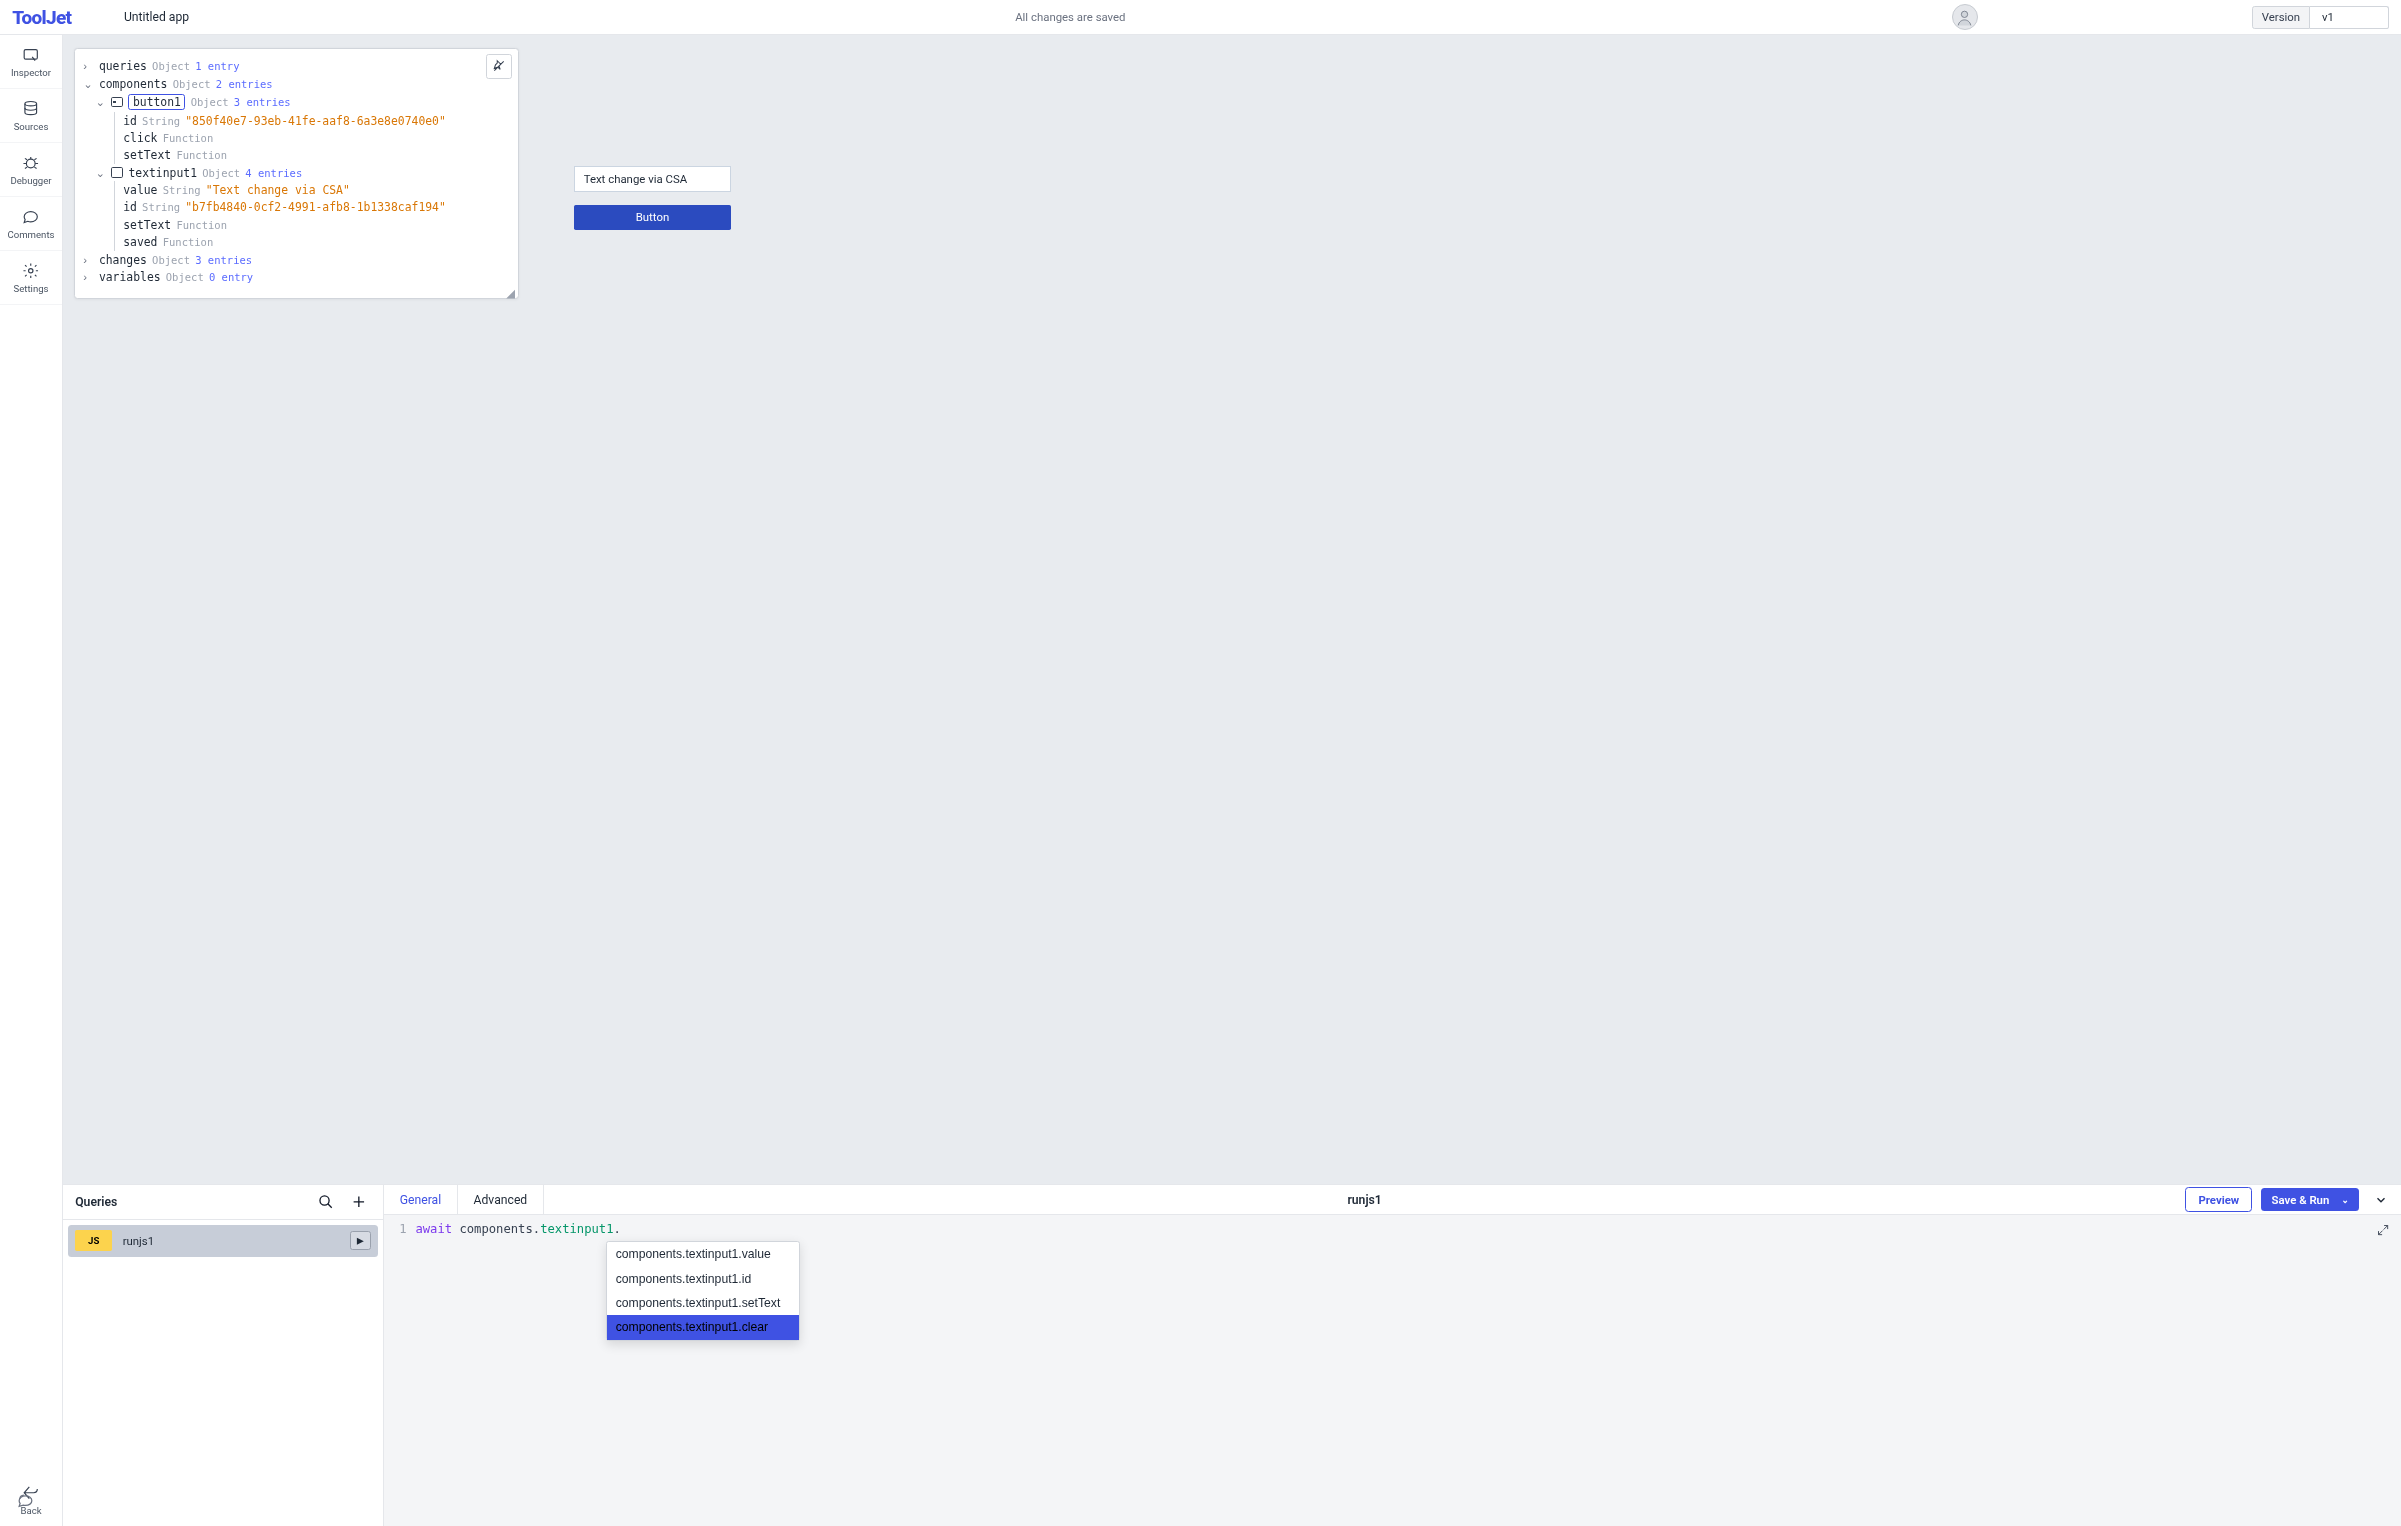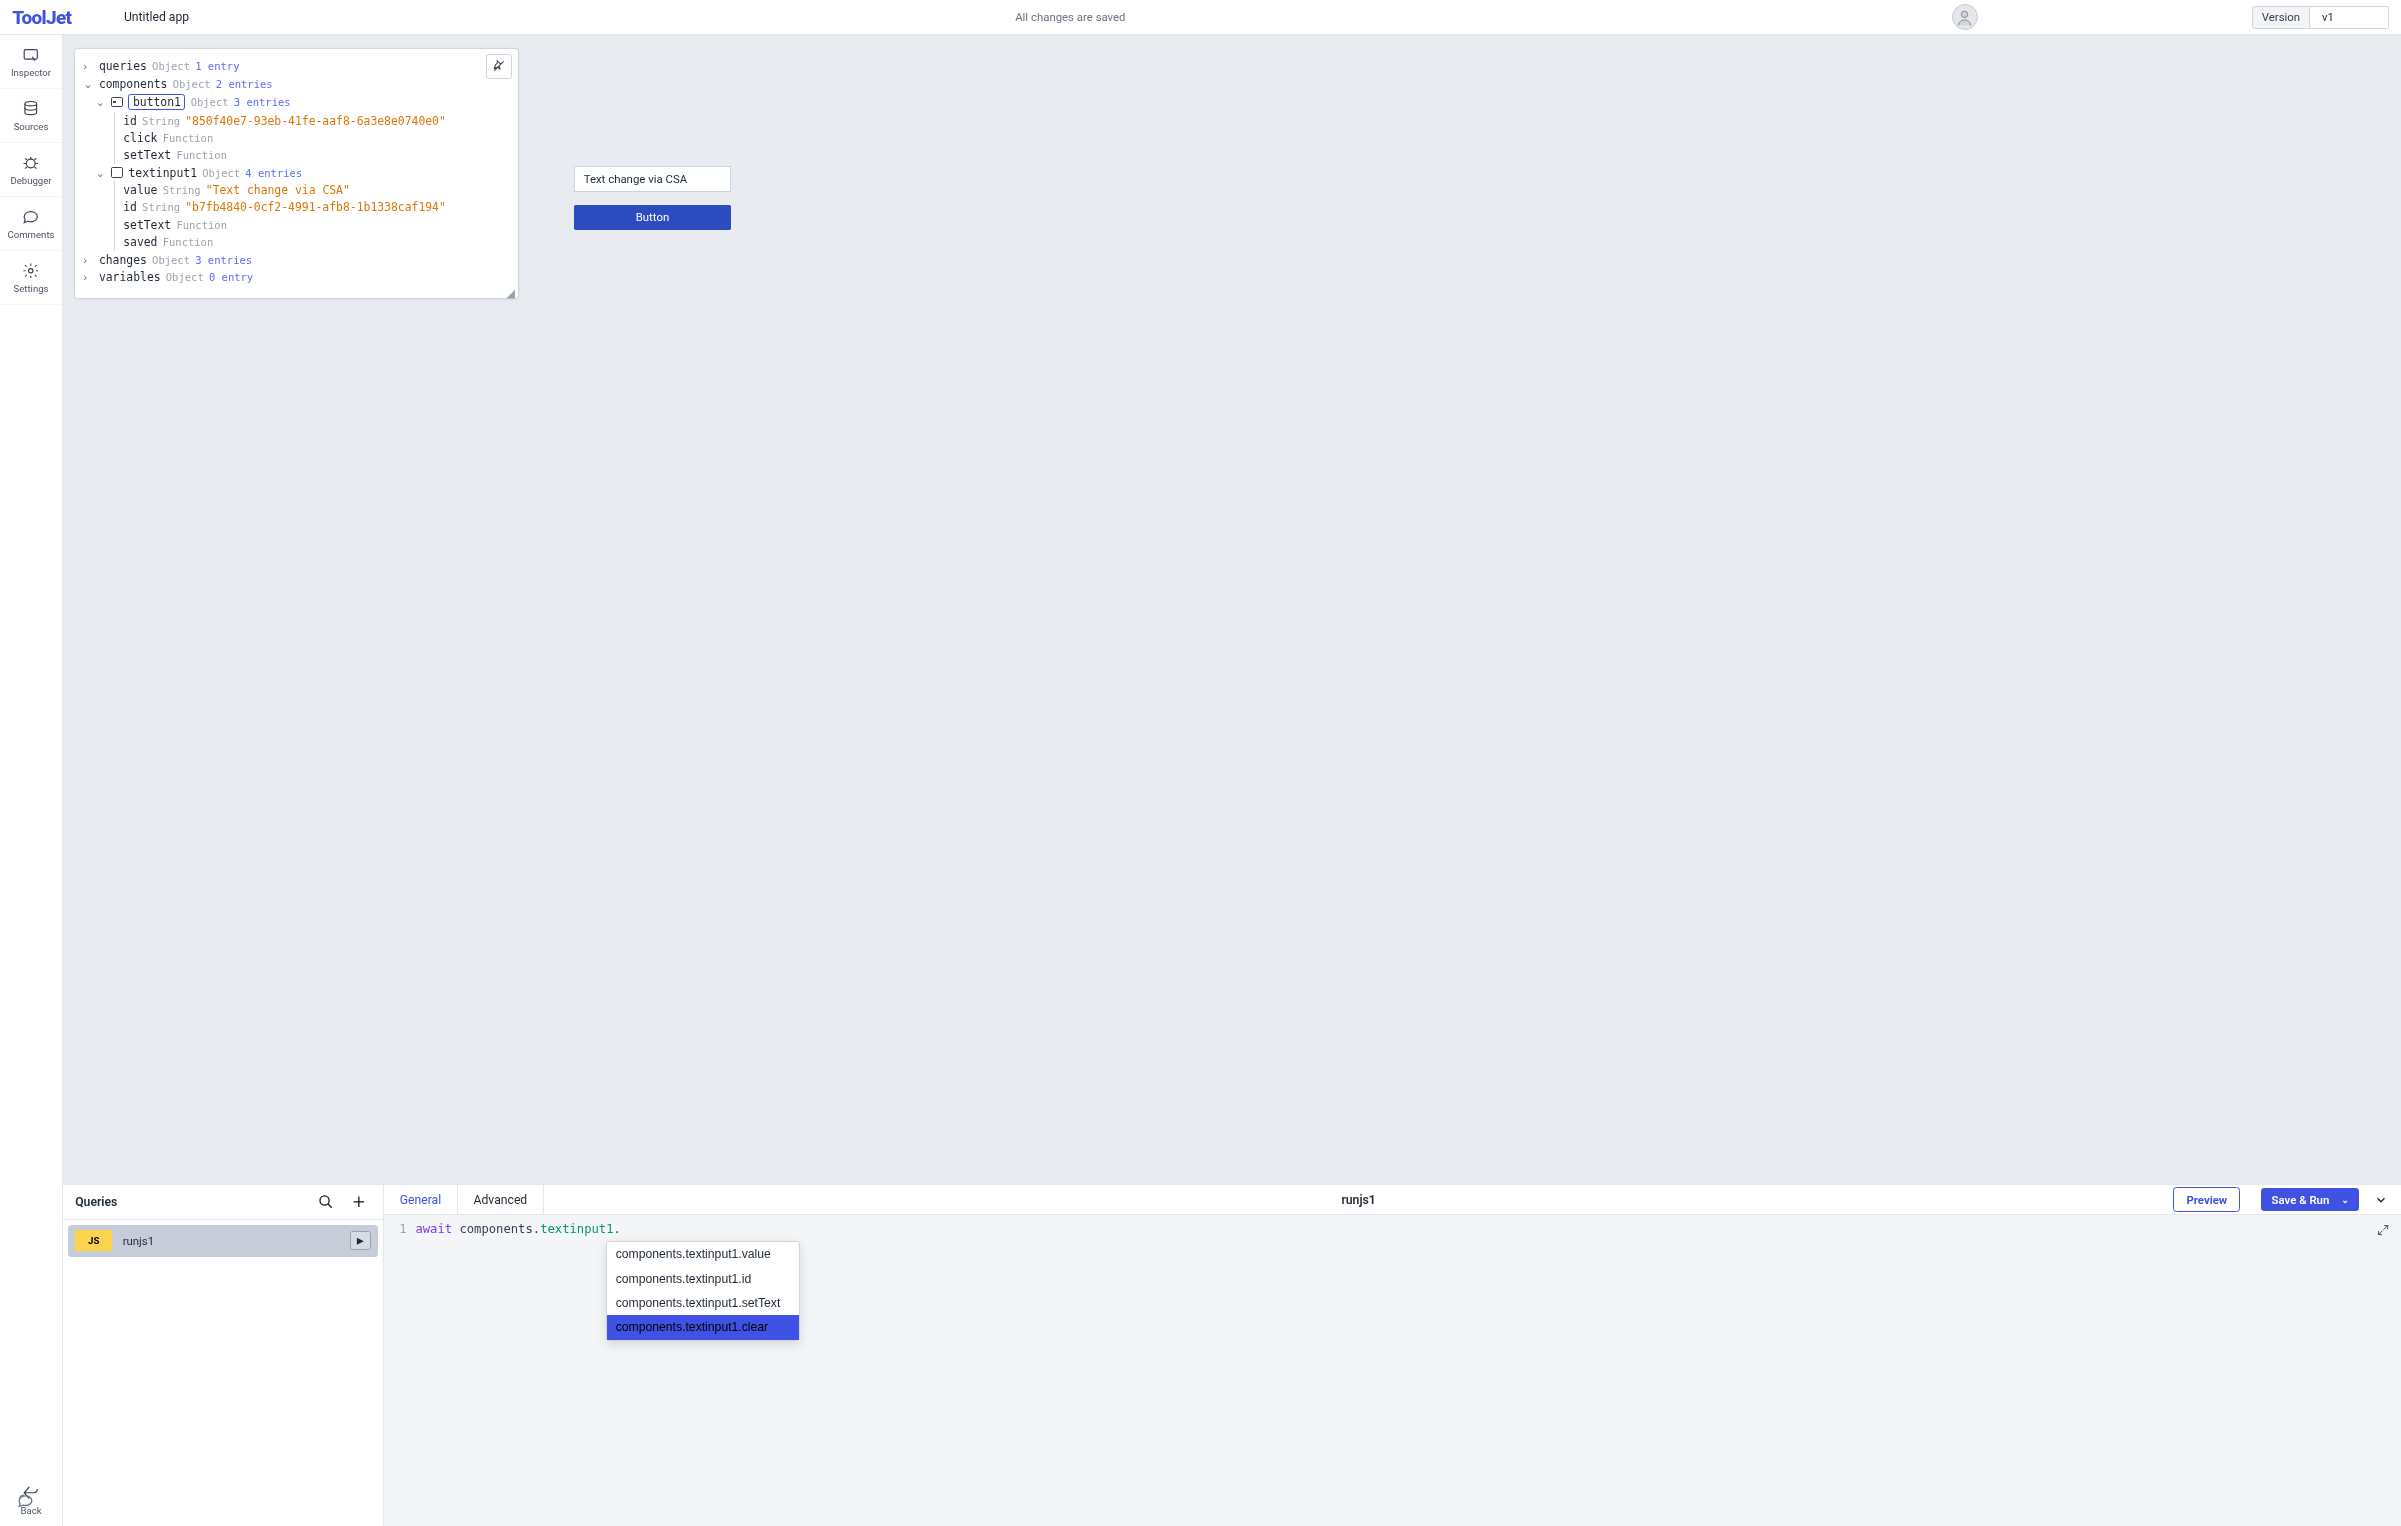--- a/index.html
+++ b/index.html
@@ -58,21 +58,21 @@
 .play-btn { width: 21px; height: 19px; background: #d7dbe3; border: 0.9px solid #9aa1ad; border-radius: 2.6px; display: flex; align-items: center; justify-content: center; }
 .play-btn svg { width: 8.7px; height: 8.7px; fill: #1f2936; }
 
 .editor-col { flex: 1; display: flex; flex-direction: column; min-width: 0; }
 .editor-header { height: 30px; display: flex; align-items: center; border-bottom: 0.9px solid #e5e7eb; }
 .tabs { display: flex; height: 100%; }
 .tab { padding: 0 15.7px; display: flex; align-items: center; font-size: 12.2px; border-right: 0.9px solid #e5e7eb; cursor: pointer; }
 .tab.active { color: #3f52e3; }
 .query-label { flex: 1; text-align: center; font-weight: 600; font-size: 12.2px; }
 .preview-btn { border: 0.9px solid #3f52e3; color: #3f52e3; padding: 4.4px 12.2px; border-radius: 3.5px; font-size: 11.4px; font-weight: 700; cursor: pointer; margin-right: 8.7px; }
-.run-btn { background: #3f52e3; color: #fff; padding: 4.4px 10.5px; border-radius: 3.5px; font-size: 11.4px; font-weight: 600; cursor: pointer; display: flex; align-items: center; gap: 12.2px; margin-right: 8.7px; margin-left: 12px; }
+.run-btn { background: #3f52e3; color: #fff; padding: 4.4px 10.5px; border-radius: 3.5px; font-size: 11.4px; font-weight: 600; cursor: pointer; display: flex; align-items: center; gap: 12.2px; margin-right: 8.7px; }
 .run-btn .caret-d { font-size: 8.7px; }
 .collapse-btn { width: 26px; display: flex; align-items: center; justify-content: center; cursor: pointer; margin-right: 7px; }
 .collapse-btn svg { width: 14px; height: 14px; stroke: #1f2936; fill: none; stroke-width: 2.4; }
 
 .code-area { flex: 1; background: #f4f5f7; position: relative; font-family: ui-monospace, "SF Mono", Menlo, monospace; font-size: 12.2px; padding: 7px 0; }
 .code-line { display: flex; gap: 8.7px; padding: 0 10.5px; }
 .line-no { color: #9ca3af; width: 12.2px; text-align: right; }
 .tok-kw { color: #7c3aed; }
 .tok-var { color: #374151; }
 .tok-prop { color: #059669; }

